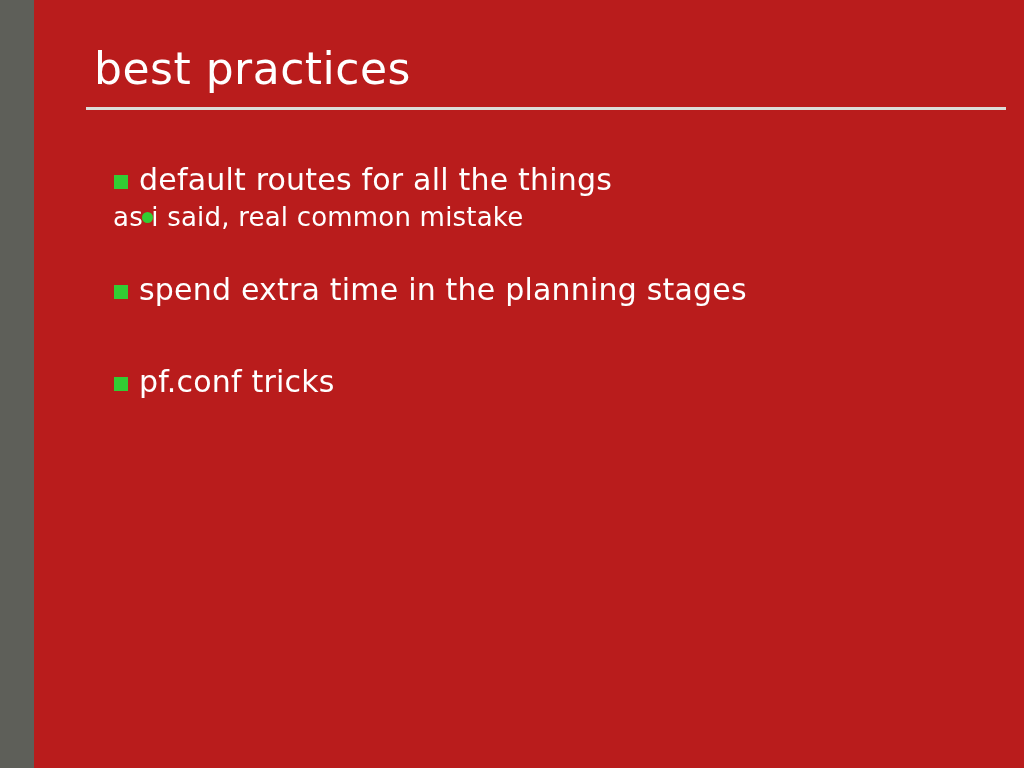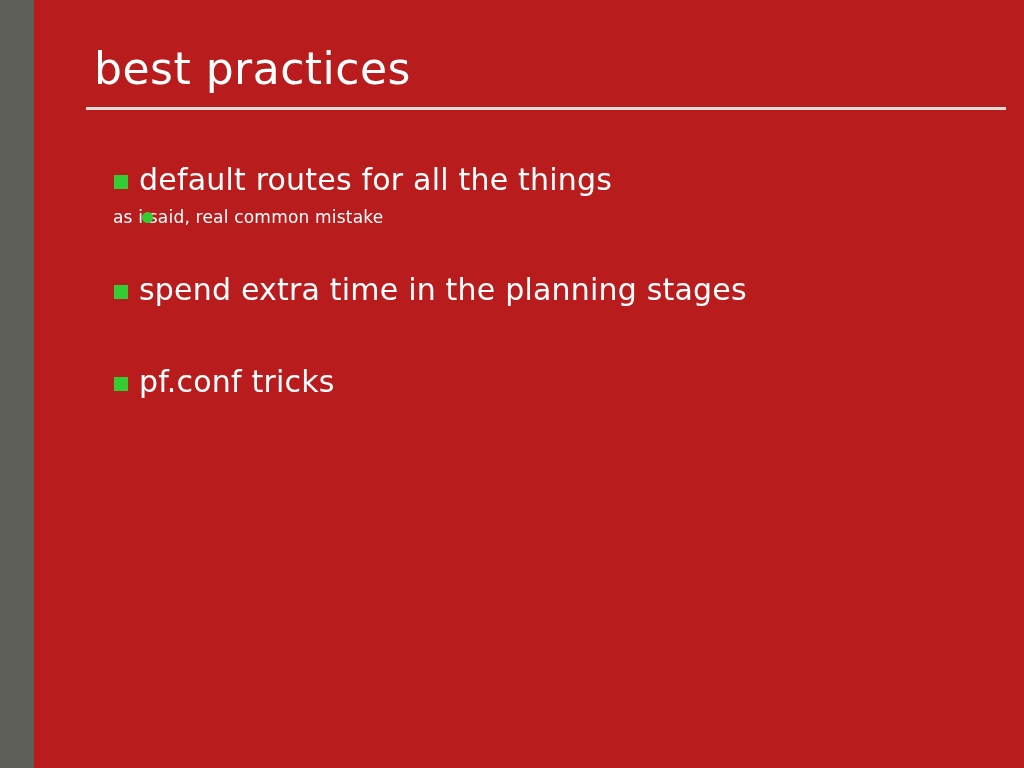--- a/index.html
+++ b/index.html
@@ -74,21 +74,21 @@
     top: 15px;
     width: 14px;
     height: 14px;
     background: #33cc33;
   }
 
   .bullet-l2 {
     position: relative;
     padding-left: 79px;
     font-family: "DejaVu Sans", sans-serif;
-    font-size: 17px;
+    font-size: 26px;
     line-height: 30px;
     color: #ffffff;
     letter-spacing: 0.2px;
     white-space: nowrap;
   }
 
   .bullet-l2 > .marker-dot {
     position: absolute;
     left: 108px;
     top: 10px;

